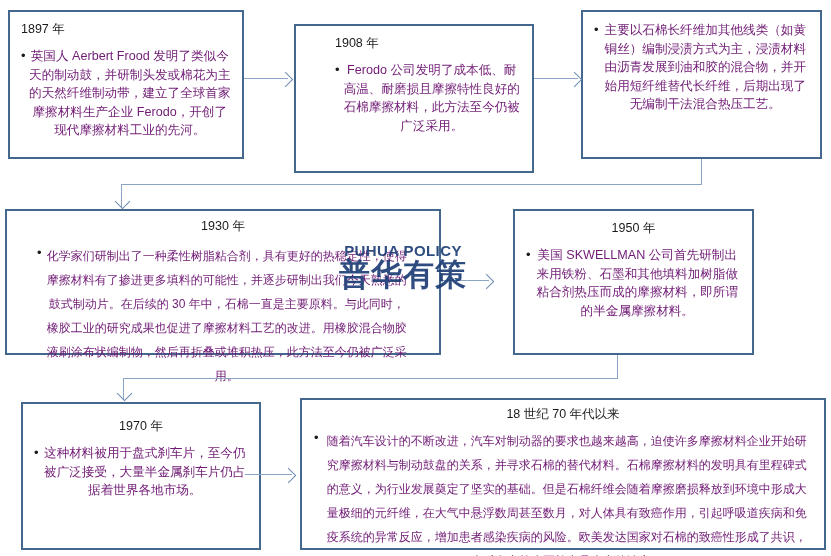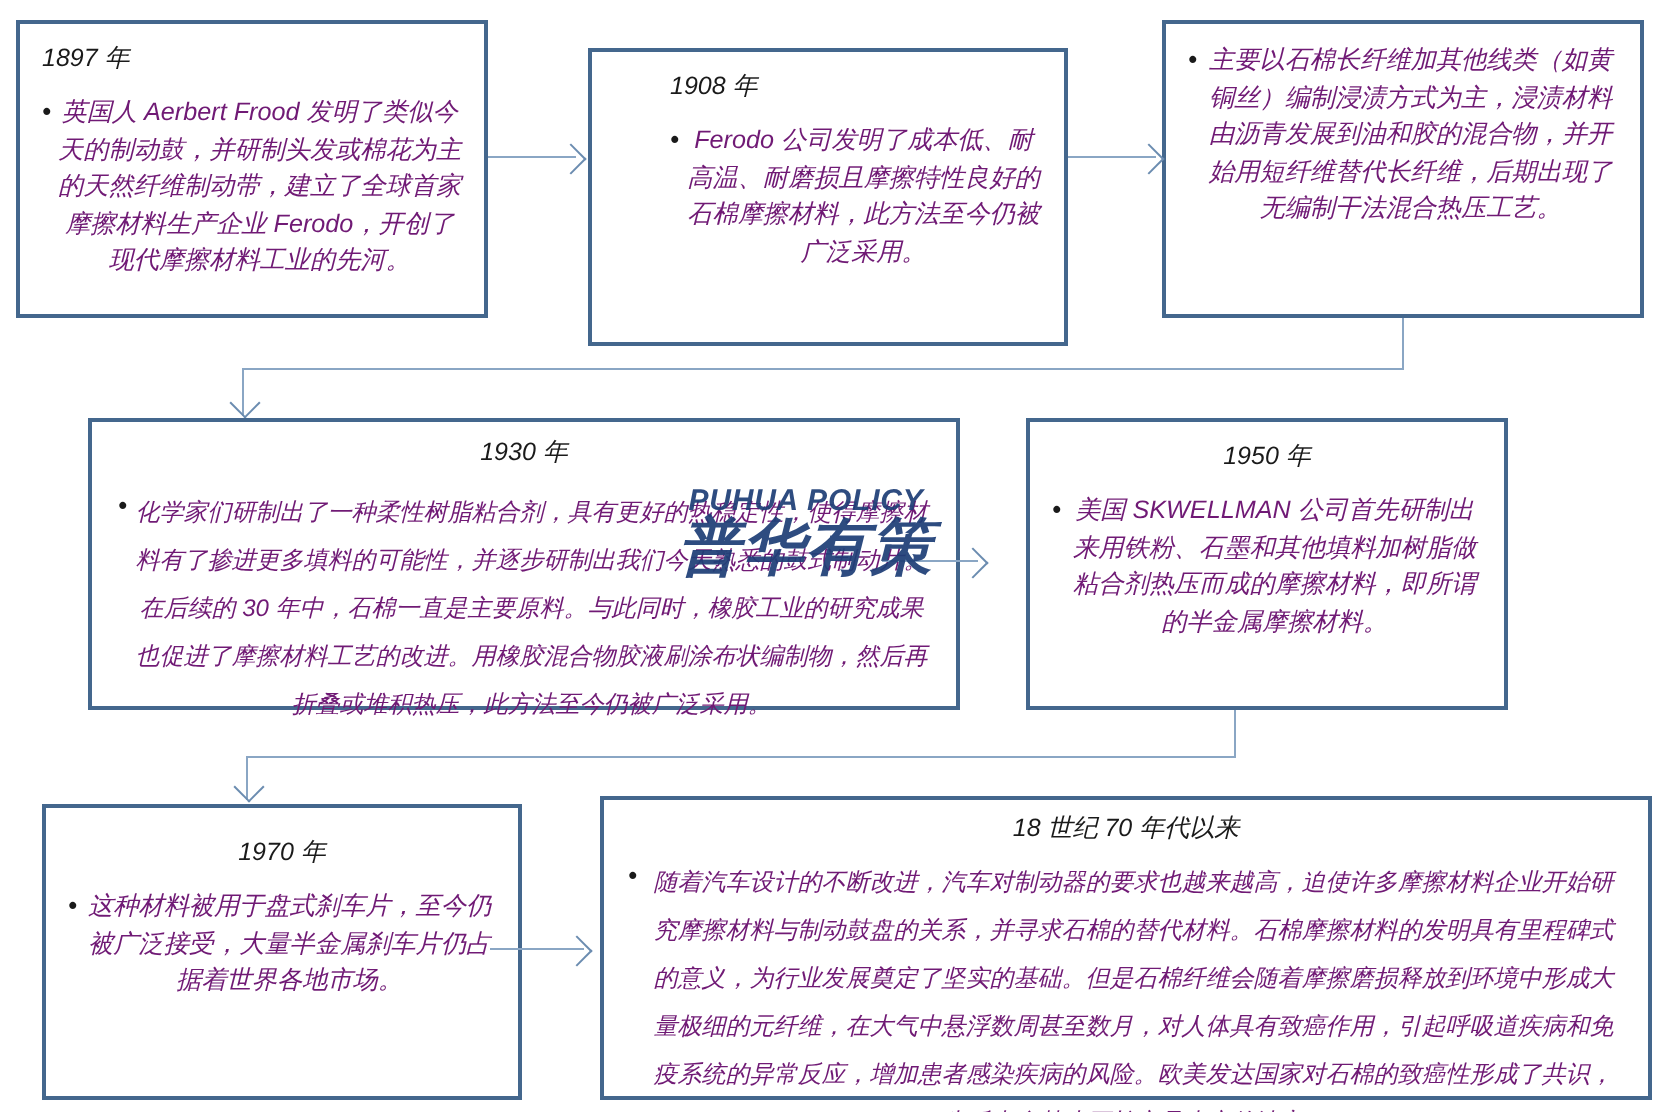--- a/index.html
+++ b/index.html
@@ -4,21 +4,21 @@
 <style>
   html,body{margin:0;padding:0;}
   body{
     width:831px;height:556px;
     background:#ffffff;
     font-family:"Liberation Sans","DejaVu Sans",sans-serif;
     color:#1a1a1a;
     overflow:hidden;
     position:relative;
   }
-  #stage{position:relative;width:831px;height:492px;font-style:italic;}
+  #stage{position:relative;width:831px;height:492px;}
 
   .box{
     position:absolute;
     box-sizing:border-box;
     border:2px solid #44678d;
     background:#ffffff;
     padding:9px 11px 8px 11px;
   }
   .box-title{
     font-size:12.5px;
@@ -131,21 +131,21 @@
   <div class="chev-r" style="left:280px;top:73.5px;"></div>
 
   <div class="conn h-line" style="left:534px;top:78px;width:44px;"></div>
   <div class="chev-r" style="left:569px;top:73.5px;"></div>
 
   <div class="conn v-line" style="left:701px;top:159px;height:26px;"></div>
   <div class="conn h-line" style="left:121px;top:184px;width:581px;"></div>
   <div class="conn v-line" style="left:121px;top:184px;height:24px;"></div>
   <div class="chev-d" style="left:116.5px;top:196px;"></div>
 
-  <div class="box" id="box4" style="left:5px;top:209px;width:436px;height:146px;padding:7px 13px;margin-left:39px;">
+  <div class="box" id="box4" style="left:5px;top:209px;width:436px;height:146px;padding:7px 30px;">
     <div class="box-title title-center">1930 年</div>
     <div class="bullet-row">
       <span class="bullet">•</span>
       <span class="bullet-text tight">化学家们研制出了一种柔性树脂粘合剂，具有更好的热稳定性，使得摩擦材料有了掺进更多填料的可能性，并逐步研制出我们今天熟悉的鼓式制动片。在后续的 30 年中，石棉一直是主要原料。与此同时，橡胶工业的研究成果也促进了摩擦材料工艺的改进。用橡胶混合物胶液刷涂布状编制物，然后再折叠或堆积热压，此方法至今仍被广泛采用。</span>
     </div>
   </div>
 
   <div class="box" id="box5" style="left:497px;top:209px;width:241px;height:146px;margin-left:16px;">
     <div class="box-title title-center">1950 年</div>
     <div class="bullet-row">

